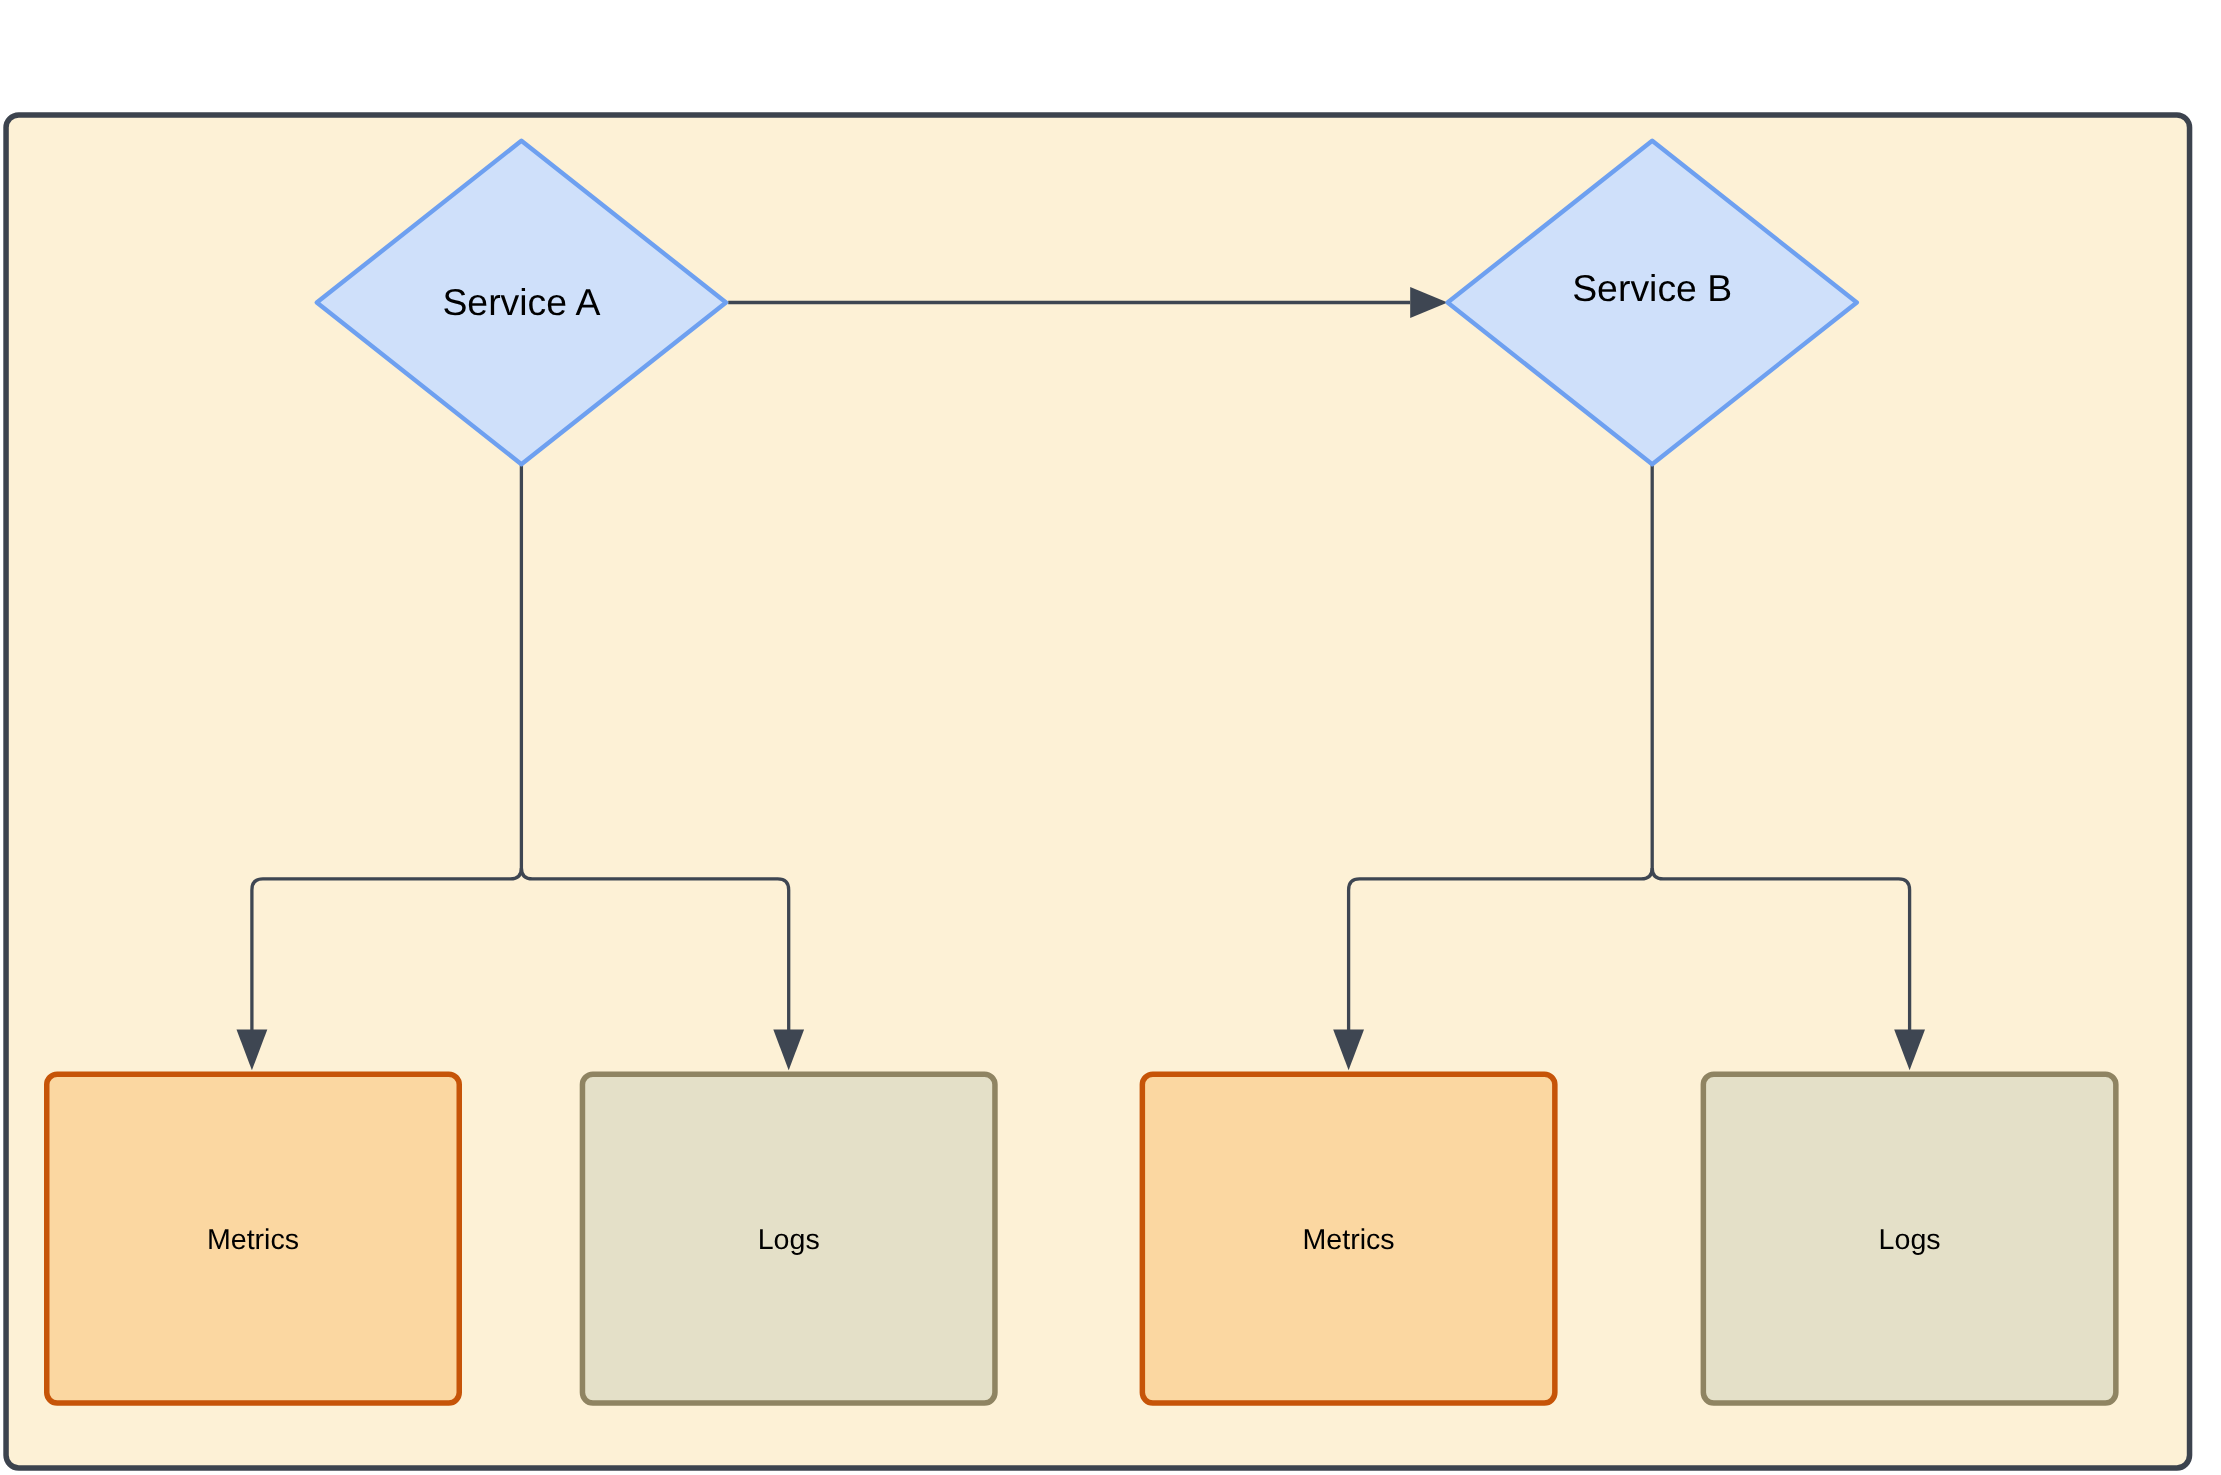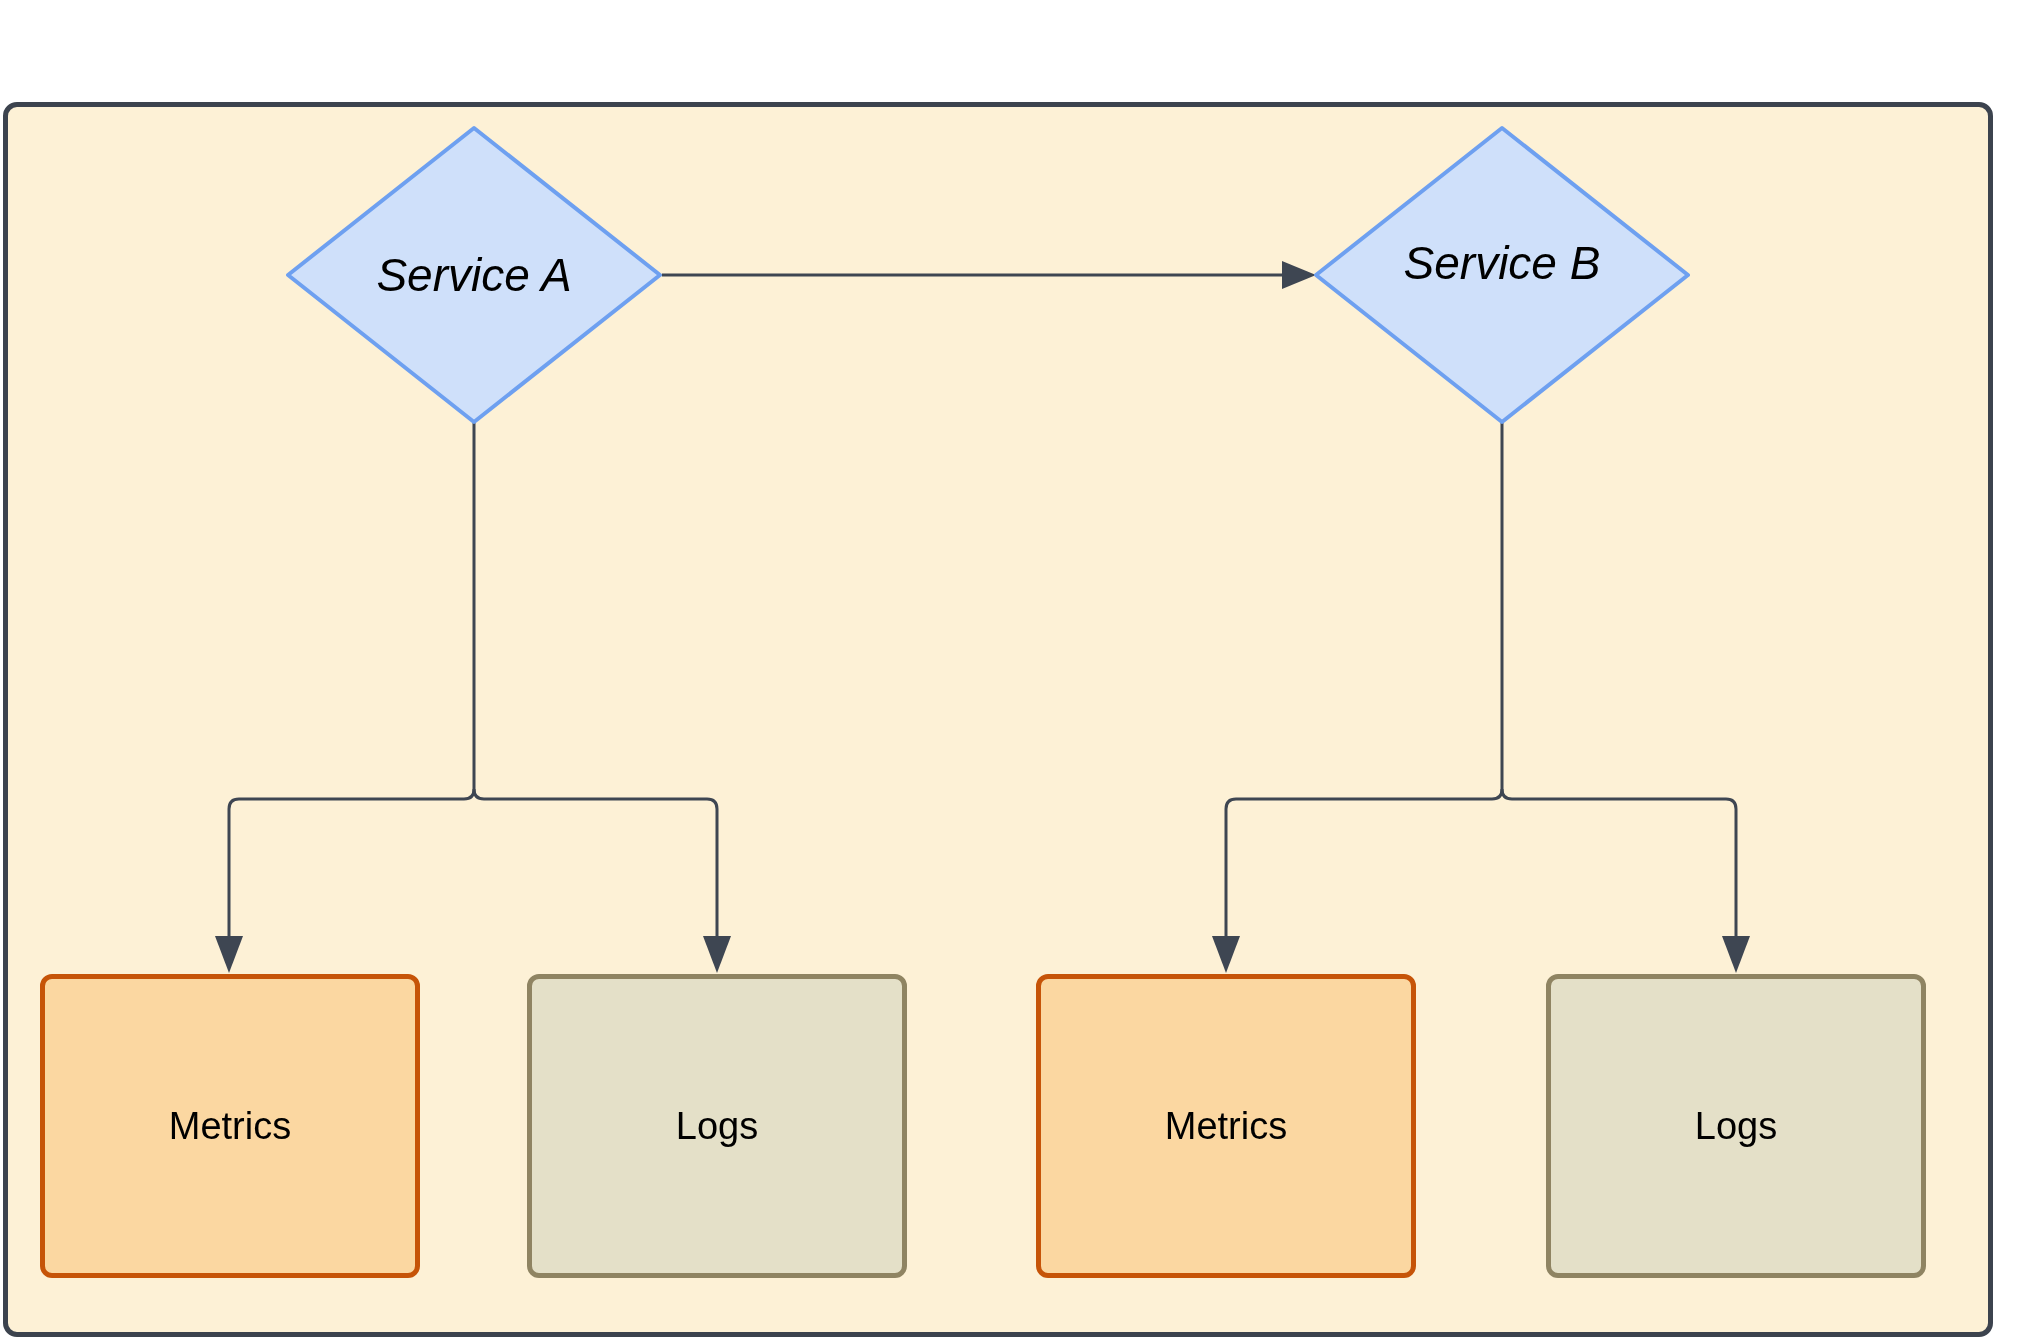--- a/index.html
+++ b/index.html
@@ -47,36 +47,35 @@
     stroke: var(--diamond-border, #6ea0f0);
     stroke-width: 4;
     stroke-linejoin: round;
   }
   .node-label {
     position: absolute;
     display: flex;
     align-items: center;
     justify-content: center;
     text-align: right;
-    font-size: 46px;
+    font-size: 34px;
     color: var(--label-color, #000000);
     pointer-events: none;
-    font-style: italic;
   }
   .box-node {
     position: absolute;
     top: 974px;
     width: 380px;
     height: 304px;
     box-sizing: border-box;
     border-radius: 12px;
     display: flex;
     align-items: center;
     justify-content: center;
-    font-size: 38px;
+    font-size: 26px;
     color: var(--label-color, #000000);
   }
   .box-metrics {
     background: var(--metrics-fill, #fbd7a1);
     border: 5px solid var(--metrics-border, #c65408);
   }
   .box-logs {
     background: var(--logs-fill, #e4e0c8);
     border: 5px solid var(--logs-border, #8f8462);
   }

